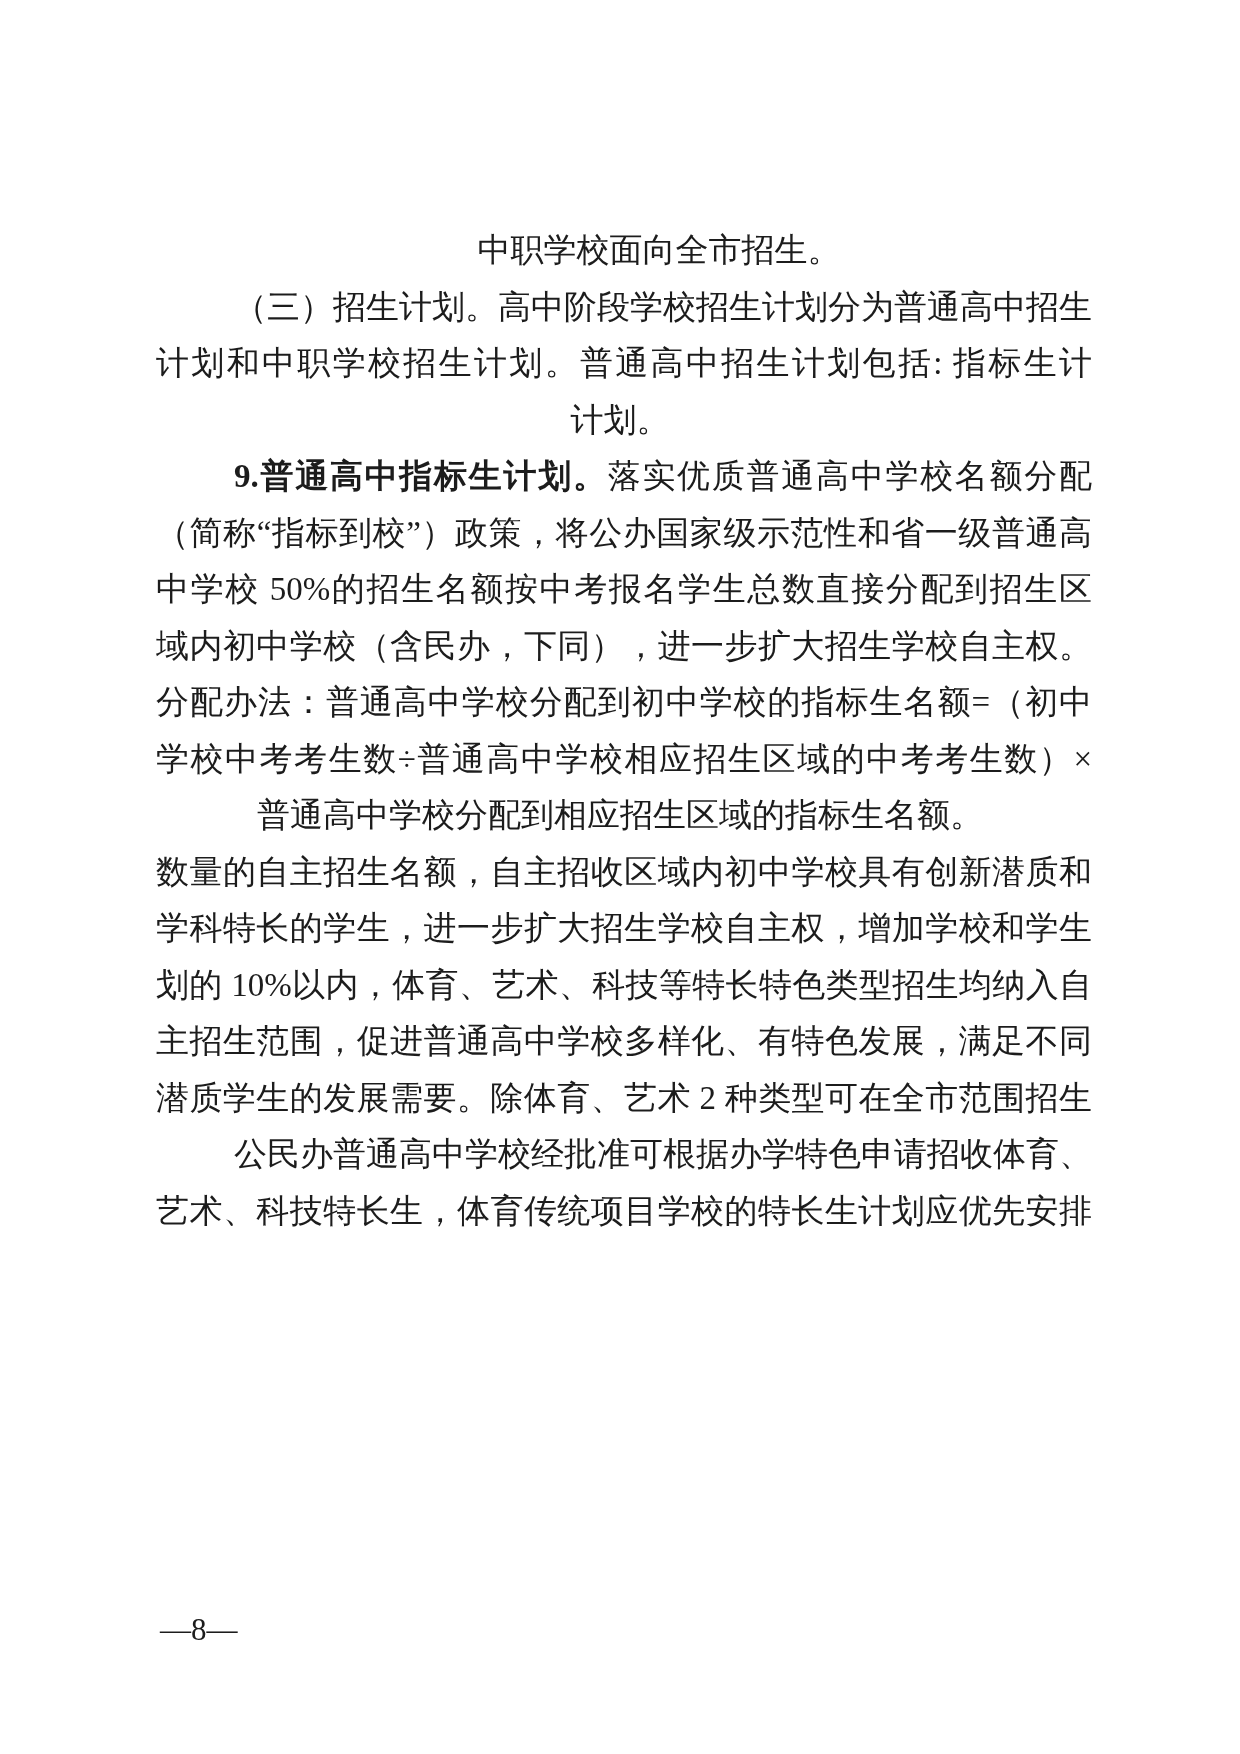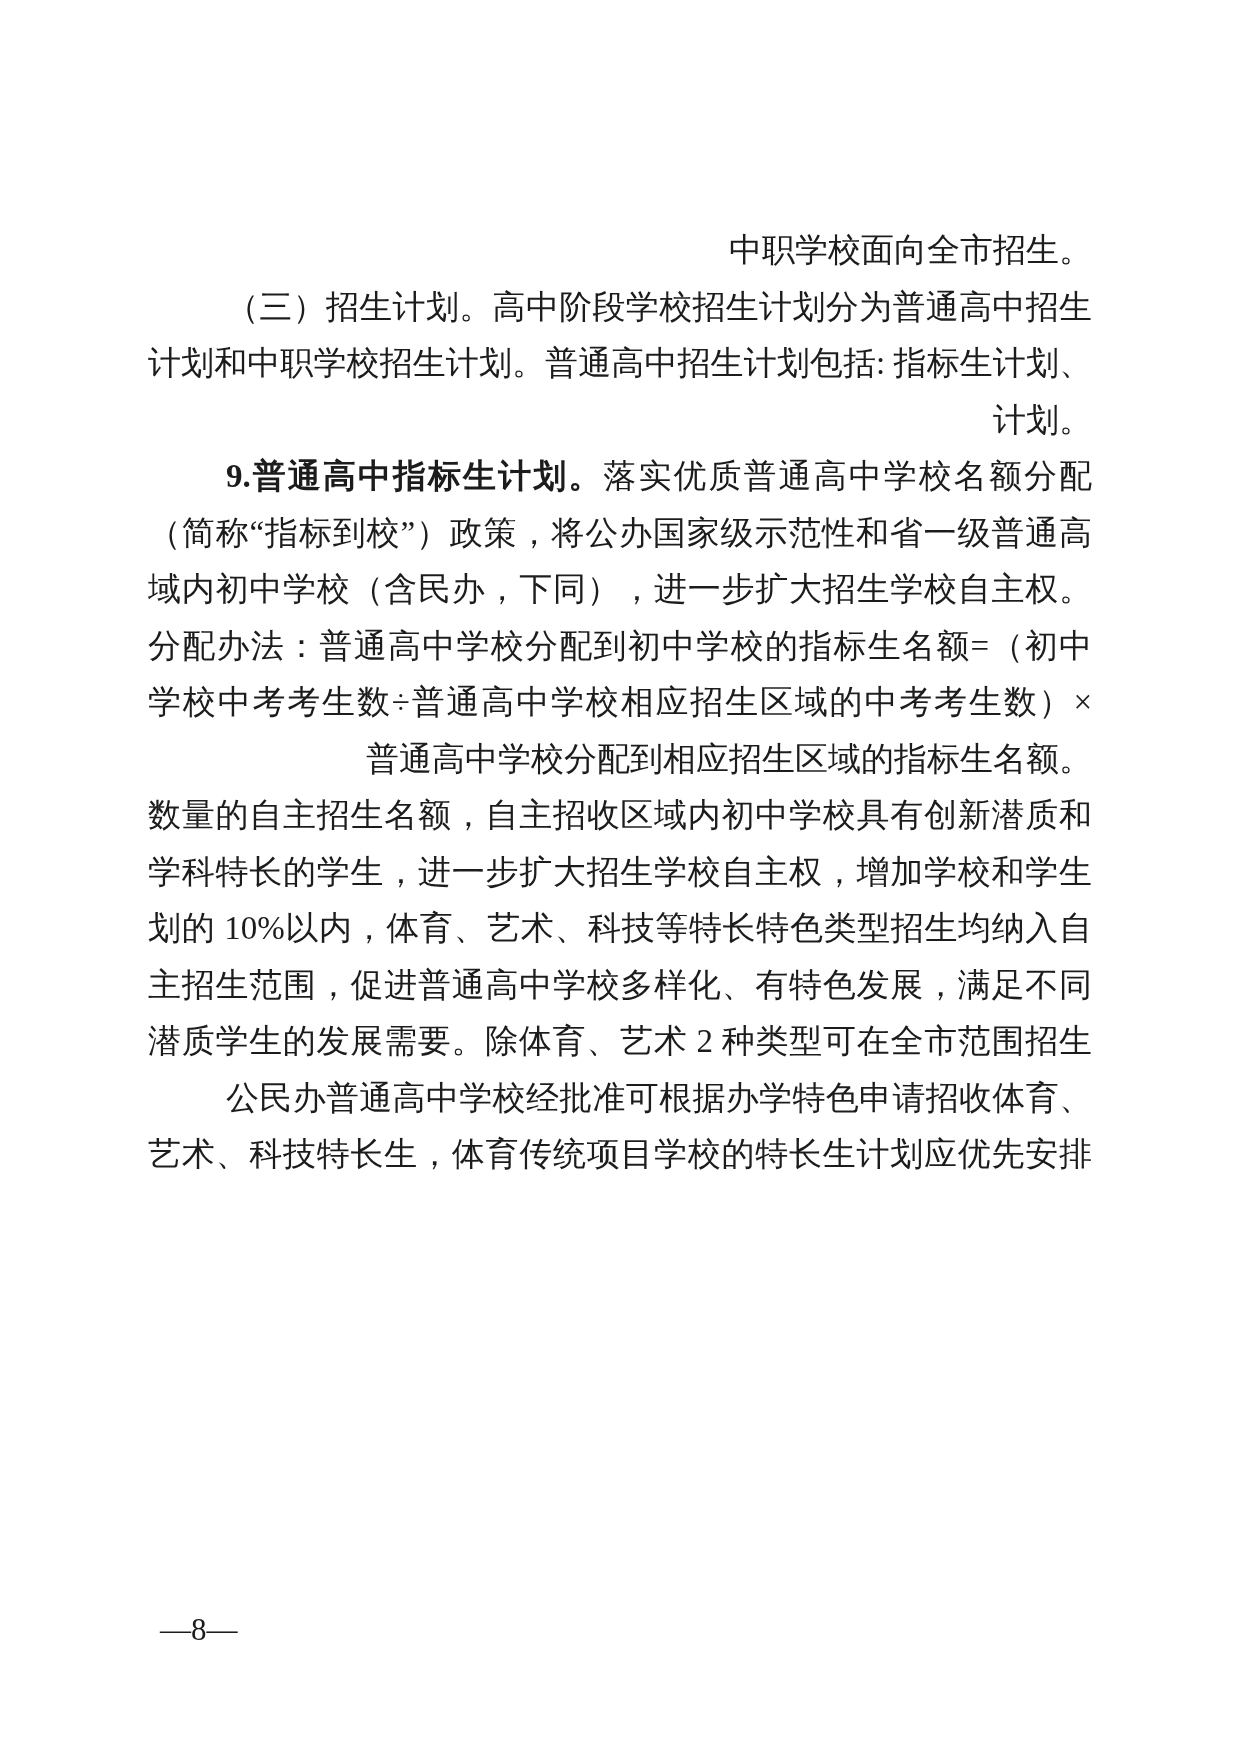--- a/index.html
+++ b/index.html
@@ -20,25 +20,26 @@
     position: absolute;
     left: 148px;
     top: 222px;
     width: 944px;
     font-size: 33px;
     line-height: 56.5px;
   }
   .line {
     height: 56.5px;
     overflow: hidden;
-    text-align: right;
+    text-align: center;
   }
   .line.full {
     text-align: justify;
     text-align-last: justify;
+    margin-left: 8px;
   }
   .line.indent {
     text-indent: 78px;
   }
   .bold {
     font-weight: bold;
   }
   .page-number {
     position: absolute;
     left: 160px;
@@ -52,20 +53,21 @@
 <body>
 
 <div class="page">
   <div class="body-text">
     <div class="line indent">中职学校面向全市招生。</div>
     <div class="line indent full">（三）招生计划。高中阶段学校招生计划分为普通高中招生</div>
     <div class="line full">计划和中职学校招生计划。普通高中招生计划包括: 指标生计划、</div>
     <div class="line">计划。</div>
     <div class="line indent full"><span class="bold">9.普通高中指标生计划。</span><span>落实优质普通高中学校名额分配</span></div>
     <div class="line full">（简称“指标到校”）政策，将公办国家级示范性和省一级普通高</div>
+    <div class="line full">中学校 50%的招生名额按中考报名学生总数直接分配到招生区</div>
     <div class="line full">域内初中学校（含民办，下同），进一步扩大招生学校自主权。</div>
     <div class="line full">分配办法：普通高中学校分配到初中学校的指标生名额=（初中</div>
     <div class="line full">学校中考考生数÷普通高中学校相应招生区域的中考考生数）×</div>
     <div class="line">普通高中学校分配到相应招生区域的指标生名额。</div>
     <div class="line full">数量的自主招生名额，自主招收区域内初中学校具有创新潜质和</div>
     <div class="line full">学科特长的学生，进一步扩大招生学校自主权，增加学校和学生</div>
     <div class="line full">划的 10%以内，体育、艺术、科技等特长特色类型招生均纳入自</div>
     <div class="line full">主招生范围，促进普通高中学校多样化、有特色发展，满足不同</div>
     <div class="line full">潜质学生的发展需要。除体育、艺术 2 种类型可在全市范围招生</div>
     <div class="line indent full">公民办普通高中学校经批准可根据办学特色申请招收体育、</div>

